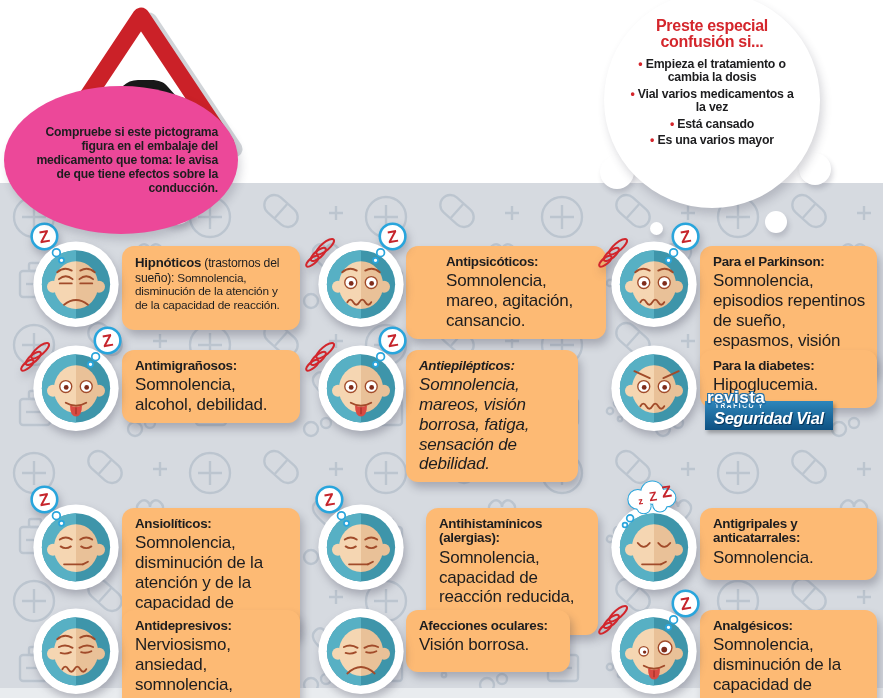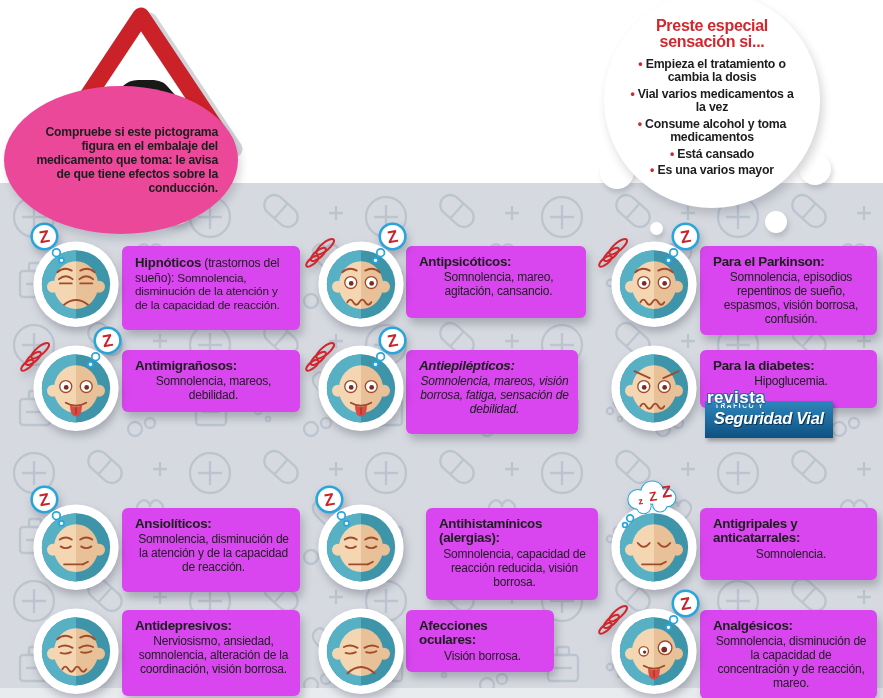--- a/index.html
+++ b/index.html
@@ -20,38 +20,38 @@
 
   .att-bubble{position:absolute;left:604px;top:-8px;width:216px;height:216px;background:#fff;border-radius:50%;
     z-index:4;box-sizing:border-box;padding:26px 22px 0;text-align:center;
     box-shadow:3px 6px 10px rgba(50,50,70,.2);}
   .att-title{color:#d4262c;font-weight:bold;font-size:16px;line-height:1.02;letter-spacing:-.3px;margin-bottom:7px;}
   .att-item{font-size:12.3px;font-weight:bold;line-height:1.1;letter-spacing:-.2px;margin:3px 0;}
   .att-item::before{content:"• ";color:#d4262c;}
 
   
   .med{display:contents;}
-  .card{position:absolute;background:#d946ef;border-radius:6px;z-index:2;
+  .card{position:absolute;background:#fdba74;border-radius:12px;z-index:2;
     box-shadow:3px 6px 8px rgba(50,50,70,.28);box-sizing:border-box;padding:9px 8px 8px 13px;}
   .card .t{font-size:13.4px;font-weight:bold;line-height:1.08;letter-spacing:-.3px;}
-  .card .b{font-size:12px;line-height:1.16;letter-spacing:-.2px;margin-top:2px;text-align:center;}
+  .card .b{font-size:17px;line-height:1.16;letter-spacing:-.2px;margin-top:2px;}
   .card .ctext{margin:0;font-size:11.8px;line-height:1.16;letter-spacing:-.2px;}
   .card .ct{font-weight:bold;font-size:13.2px;}
   .card .ct-suffix{font-size:12.2px;}
 
   .face{position:absolute;width:128px;z-index:3;}
   .face svg{display:block;width:100%;filter:drop-shadow(2px 5px 4px rgba(40,40,60,.28));}
 
   
   .logo{position:absolute;left:705px;top:389px;z-index:4;line-height:1;width:150px;}
   .logo-revista{font-weight:bold;font-size:17px;color:#fff;letter-spacing:.5px;margin-left:2px;margin-bottom:-5px;
     position:relative;z-index:2;
     text-shadow:-1px -1px 0 #1f6da5,1px -1px 0 #1f6da5,-1px 1px 0 #1f6da5,1px 1px 0 #1f6da5,0 2px 1px #1f6da5;}
   .logo-box{background:linear-gradient(#2e86bb,#0e5182);color:#fff;display:inline-block;
-    padding:2px 9px 12px;box-shadow:2px 3px 4px rgba(0,0,0,.3);position:relative;z-index:1;}
+    padding:2px 9px 4px;box-shadow:2px 3px 4px rgba(0,0,0,.3);position:relative;z-index:1;}
   .logo-trafico{display:block;font-size:6.5px;font-weight:bold;letter-spacing:1.6px;margin:0 0 0 1px;}
   .logo-seguridad{display:block;font-size:16.5px;font-weight:bold;font-style:italic;letter-spacing:-.3px;
     text-shadow:1px 1px 0 #06355c;}
 </style>
 </head>
 <body>
 
 <div id="stage">
 
   
@@ -99,24 +99,23 @@
 
   
   <div class="note-bubble">
     <p>Compruebe si este pictograma figura en el embalaje del medicamento que toma: le avisa de que tiene efectos sobre la conducción.</p>
   </div>
   <div class="bub-dot" style="left:177px;top:138px;width:22px;height:22px;"></div>
   <div class="bub-dot" style="left:153px;top:181px;width:44px;height:44px;"></div>
 
   
   <div class="att-bubble">
-    <div class="att-title">Preste especial sensación si...</div>
+    <div class="att-title">Preste especial confusión si...</div>
     <div class="att-item"><span>Empieza el tratamiento o cambia la dosis</span></div>
     <div class="att-item"><span>Vial varios medicamentos a la vez</span></div>
-    <div class="att-item"><span>Consume alcohol y toma medicamentos</span></div>
     <div class="att-item"><span>Está cansado</span></div>
     <div class="att-item"><span>Es una varios mayor</span></div>
   </div>
   <div class="bub-dot" style="left:600px;top:155px;width:34px;height:34px;"></div>
   <div class="bub-dot" style="left:799px;top:153px;width:32px;height:32px;"></div>
   <div class="bub-dot" style="left:765px;top:211px;width:22px;height:22px;"></div>
   <div class="bub-dot" style="left:650px;top:222px;width:13px;height:13px;"></div>
 
   
   <div class="med">
@@ -169,21 +168,21 @@
           <circle cx="87" cy="78" r="7" fill="#fff" stroke="#a14b2a" stroke-width="1.6"></circle>
           <circle cx="63.5" cy="79" r="2.8" fill="#7f2c1b"></circle>
           <circle cx="87.5" cy="79" r="2.8" fill="#7f2c1b"></circle>
           <path d="M59,101 q3.5,-6 7,0 t7,0 t7,0 t7,0" fill="none" stroke="#a14b2a" stroke-width="2.2" stroke-linecap="round"></path>
           <circle cx="112" cy="24" r="15" fill="#fff" stroke="#29a5dc" stroke-width="3"></circle>
           <text x="112" y="31" text-anchor="middle" font-size="20" font-weight="bold" fill="#c6242b" font-family="Liberation Sans,sans-serif" transform="rotate(-10 112 24)">Z</text>
           <circle cx="98" cy="43" r="4.5" fill="#fff" stroke="#29a5dc" stroke-width="2"></circle>
           <circle cx="92" cy="52" r="3" fill="#fff" stroke="#29a5dc" stroke-width="2"></circle>
         </svg>
       </div>
-    <div class="card" style="left:406px;top:246px;width:180px;min-height:72px;">
+    <div class="card" style="left:406px;top:246px;width:200px;min-height:72px;padding-left:40px;">
       <div class="t">Antipsicóticos:</div>
       <div class="b">Somnolencia, mareo, agitación, cansancio.</div>
     </div>
   </div>
 
   <div class="med">
     <div class="face" style="left:590px;top:216px;">
         <svg viewBox="0 0 150 140" xmlns="http://www.w3.org/2000/svg">
           <g fill="none" stroke="#d2262c" stroke-width="2.4">
   <ellipse cx="33" cy="36" rx="13" ry="4.6" transform="rotate(-40 33 36)"></ellipse>
@@ -240,21 +239,21 @@
           <path d="M68,100 q7,4 14,0 q0,13 -7,13 q-7,0 -7,-13 z" fill="#d94b43"></path>
           <path d="M75,103 v7" fill="none" stroke="#a93229" stroke-width="1.6" stroke-linecap="round"></path>
           <circle cx="112" cy="24" r="15" fill="#fff" stroke="#29a5dc" stroke-width="3"></circle>
           <text x="112" y="31" text-anchor="middle" font-size="20" font-weight="bold" fill="#c6242b" font-family="Liberation Sans,sans-serif" transform="rotate(-10 112 24)">Z</text>
           <circle cx="98" cy="43" r="4.5" fill="#fff" stroke="#29a5dc" stroke-width="2"></circle>
           <circle cx="92" cy="52" r="3" fill="#fff" stroke="#29a5dc" stroke-width="2"></circle>
         </svg>
       </div>
     <div class="card" style="left:122px;top:350px;width:178px;min-height:62px;">
       <div class="t">Antimigrañosos:</div>
-      <div class="b">Somnolencia, mareos, debilidad.</div>
+      <div class="b">Somnolencia, alcohol, debilidad.</div>
     </div>
   </div>
 
   <div class="med">
     <div class="face" style="left:297px;top:320px;">
         <svg viewBox="0 0 150 140" xmlns="http://www.w3.org/2000/svg">
           <g fill="none" stroke="#d2262c" stroke-width="2.4">
   <ellipse cx="33" cy="36" rx="13" ry="4.6" transform="rotate(-40 33 36)"></ellipse>
   <ellipse cx="25" cy="45" rx="11" ry="4.2" transform="rotate(-40 25 45)"></ellipse>
   <ellipse cx="18" cy="53" rx="9" ry="3.6" transform="rotate(-40 18 53)"></ellipse>
@@ -449,21 +448,21 @@
           <circle cx="102" cy="83" r="7" fill="#e9c198"></circle>
   <path d="M75,53 a26,28 0 0 0 0,56 z" fill="#f5d6b2"></path>
   <path d="M75,53 a26,28 0 0 1 0,56 z" fill="#e9c198"></path>
           <path d="M55,75 q8,-4 16,1" fill="none" stroke="#a14b2a" stroke-width="2.2" stroke-linecap="round"></path>
           <path d="M57,82 q6,2 12,-1" fill="none" stroke="#a14b2a" stroke-width="2.2" stroke-linecap="round"></path>
           <path d="M79,76 q8,-5 16,-1" fill="none" stroke="#a14b2a" stroke-width="2.2" stroke-linecap="round"></path>
           <path d="M81,81 q6,2 12,-1" fill="none" stroke="#a14b2a" stroke-width="2.2" stroke-linecap="round"></path>
           <path d="M59,106 q16,-15 32,0" fill="none" stroke="#a14b2a" stroke-width="2.2" stroke-linecap="round"></path>
         </svg>
       </div>
-    <div class="card" style="left:406px;top:610px;width:148px;min-height:62px;">
+    <div class="card" style="left:406px;top:610px;width:164px;min-height:62px;">
       <div class="t">Afecciones oculares:</div>
       <div class="b">Visión borrosa.</div>
     </div>
   </div>
 
   <div class="med">
     <div class="face" style="left:590px;top:583px;">
         <svg viewBox="0 0 150 140" xmlns="http://www.w3.org/2000/svg">
           <g fill="none" stroke="#d2262c" stroke-width="2.4">
   <ellipse cx="33" cy="36" rx="13" ry="4.6" transform="rotate(-40 33 36)"></ellipse>

